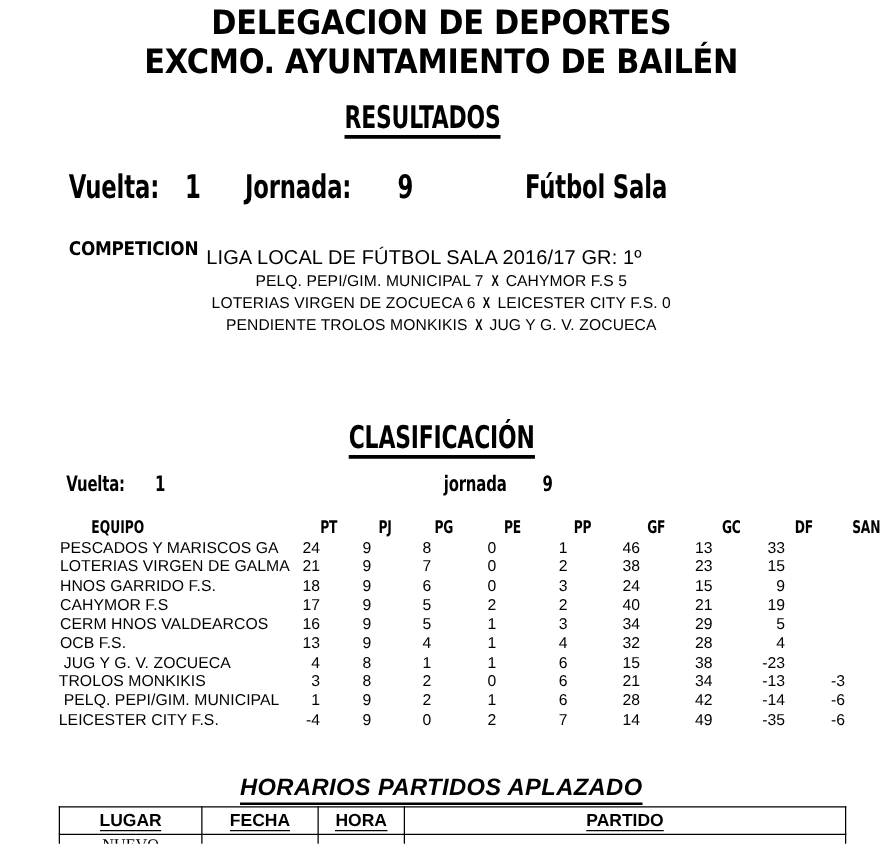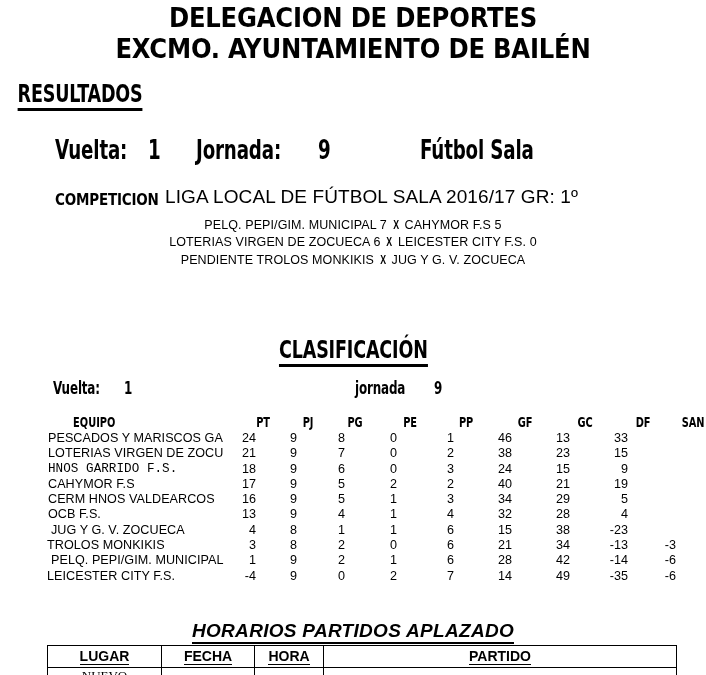--- a/index.html
+++ b/index.html
@@ -35,21 +35,21 @@
     left: 0; width: 706px;
     text-align: center;
     font-size: 27px;
     line-height: 30px;
   }
   #title1 { top: 3px; }
   #title2 { top: 34px; }
 
   #resultados-wrap {
     left: 0; width: 676px; top: 80px;
-    text-align: left;
+    text-align: center;
   }
   #resultados {
     display: inline-block;
     font-size: 25px;
     line-height: 28px;
     border-bottom: 3px solid #000;
     padding-bottom: 0px;
   }
 
   
@@ -68,22 +68,22 @@
   #jornada-val { left: 318px; }
   #deporte     { left: 420px; }
 
   
   #comp-lbl {
     left: 55px; top: 191px;
     font-size: 15px;
     line-height: 17px;
   }
   #comp-val {
-    left: 165px; top: 186px;
-    font-size: 19px;
+    left: 165px; top: 196px;
+    font-size: 16px;
     line-height: 22px;
     font-family: "Liberation Sans", sans-serif;
     letter-spacing: 0.1px;
     white-space: nowrap;
   }
 
   
   #results-list {
     left: 0; width: 706px; top: 217px;
   }
@@ -273,33 +273,33 @@
       <span class="st-num" style="left: 257px; width: 40px;">9</span>
       <span class="st-num" style="left: 305px; width: 40px;">8</span>
       <span class="st-num" style="left: 357px; width: 40px;">0</span>
       <span class="st-num" style="left: 414px; width: 40px;">1</span>
       <span class="st-num" style="left: 472px; width: 40px;">46</span>
       <span class="st-num" style="left: 530px; width: 40px;">13</span>
       <span class="st-num" style="left: 588px; width: 40px;">33</span>
       <span class="st-num" style="left: 636px; width: 40px;"></span>
     </div>
     <div class="st-row">
-      <span class="st-team" style="left: 48px;">LOTERIAS VIRGEN DE ZOCU</span>
+      <span class="st-team" style="left: 48px;">LOTERIAS VIRGEN DE GALMA</span>
       <span class="st-num" style="left: 216px; width: 40px;">21</span>
       <span class="st-num" style="left: 257px; width: 40px;">9</span>
       <span class="st-num" style="left: 305px; width: 40px;">7</span>
       <span class="st-num" style="left: 357px; width: 40px;">0</span>
       <span class="st-num" style="left: 414px; width: 40px;">2</span>
       <span class="st-num" style="left: 472px; width: 40px;">38</span>
       <span class="st-num" style="left: 530px; width: 40px;">23</span>
       <span class="st-num" style="left: 588px; width: 40px;">15</span>
       <span class="st-num" style="left: 636px; width: 40px;"></span>
     </div>
     <div class="st-row">
-      <span class="st-team" style="left: 48px; font-family: Liberation Mono, monospace;">HNOS GARRIDO F.S.</span>
+      <span class="st-team" style="left: 48px;">HNOS GARRIDO F.S.</span>
       <span class="st-num" style="left: 216px; width: 40px;">18</span>
       <span class="st-num" style="left: 257px; width: 40px;">9</span>
       <span class="st-num" style="left: 305px; width: 40px;">6</span>
       <span class="st-num" style="left: 357px; width: 40px;">0</span>
       <span class="st-num" style="left: 414px; width: 40px;">3</span>
       <span class="st-num" style="left: 472px; width: 40px;">24</span>
       <span class="st-num" style="left: 530px; width: 40px;">15</span>
       <span class="st-num" style="left: 588px; width: 40px;">9</span>
       <span class="st-num" style="left: 636px; width: 40px;"></span>
     </div>

